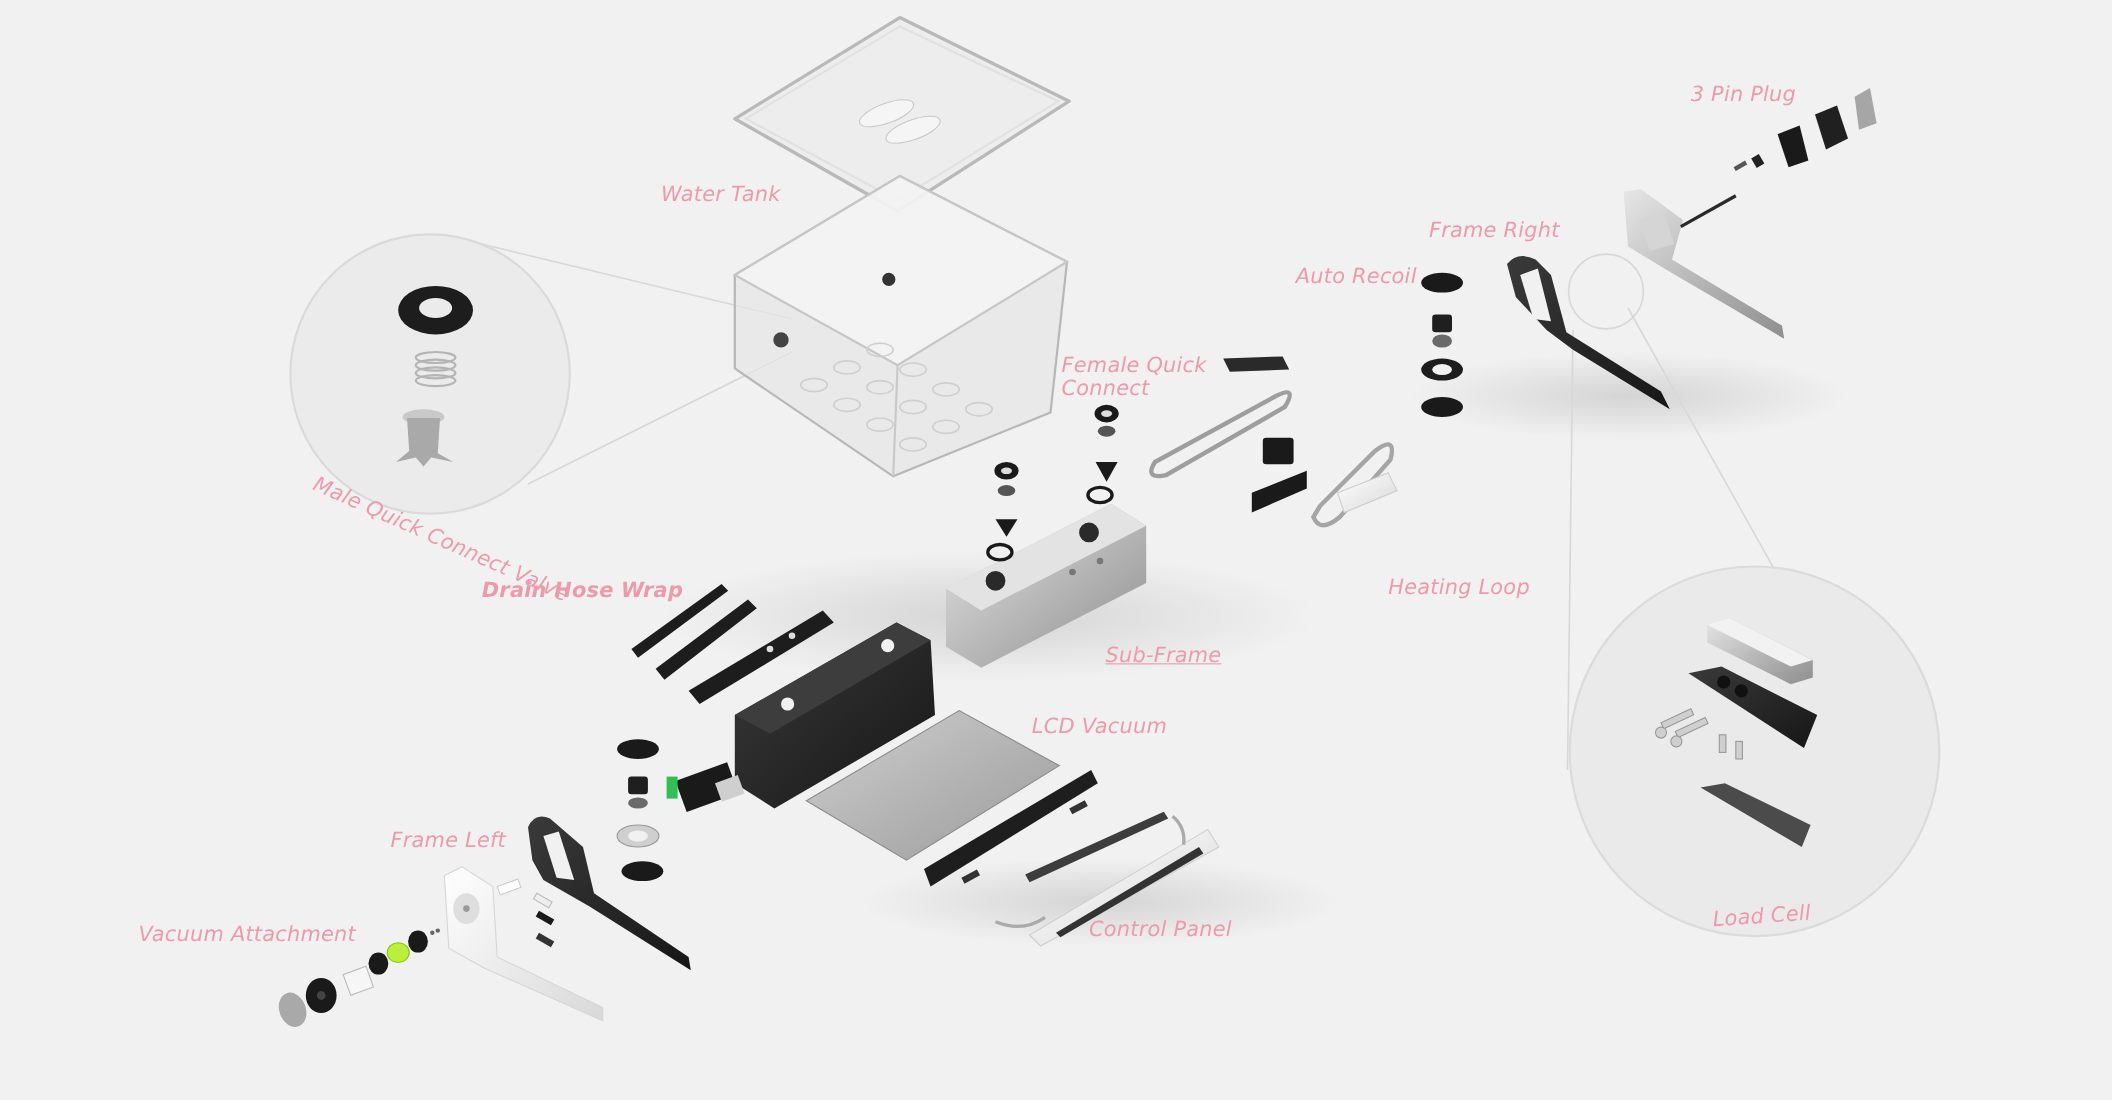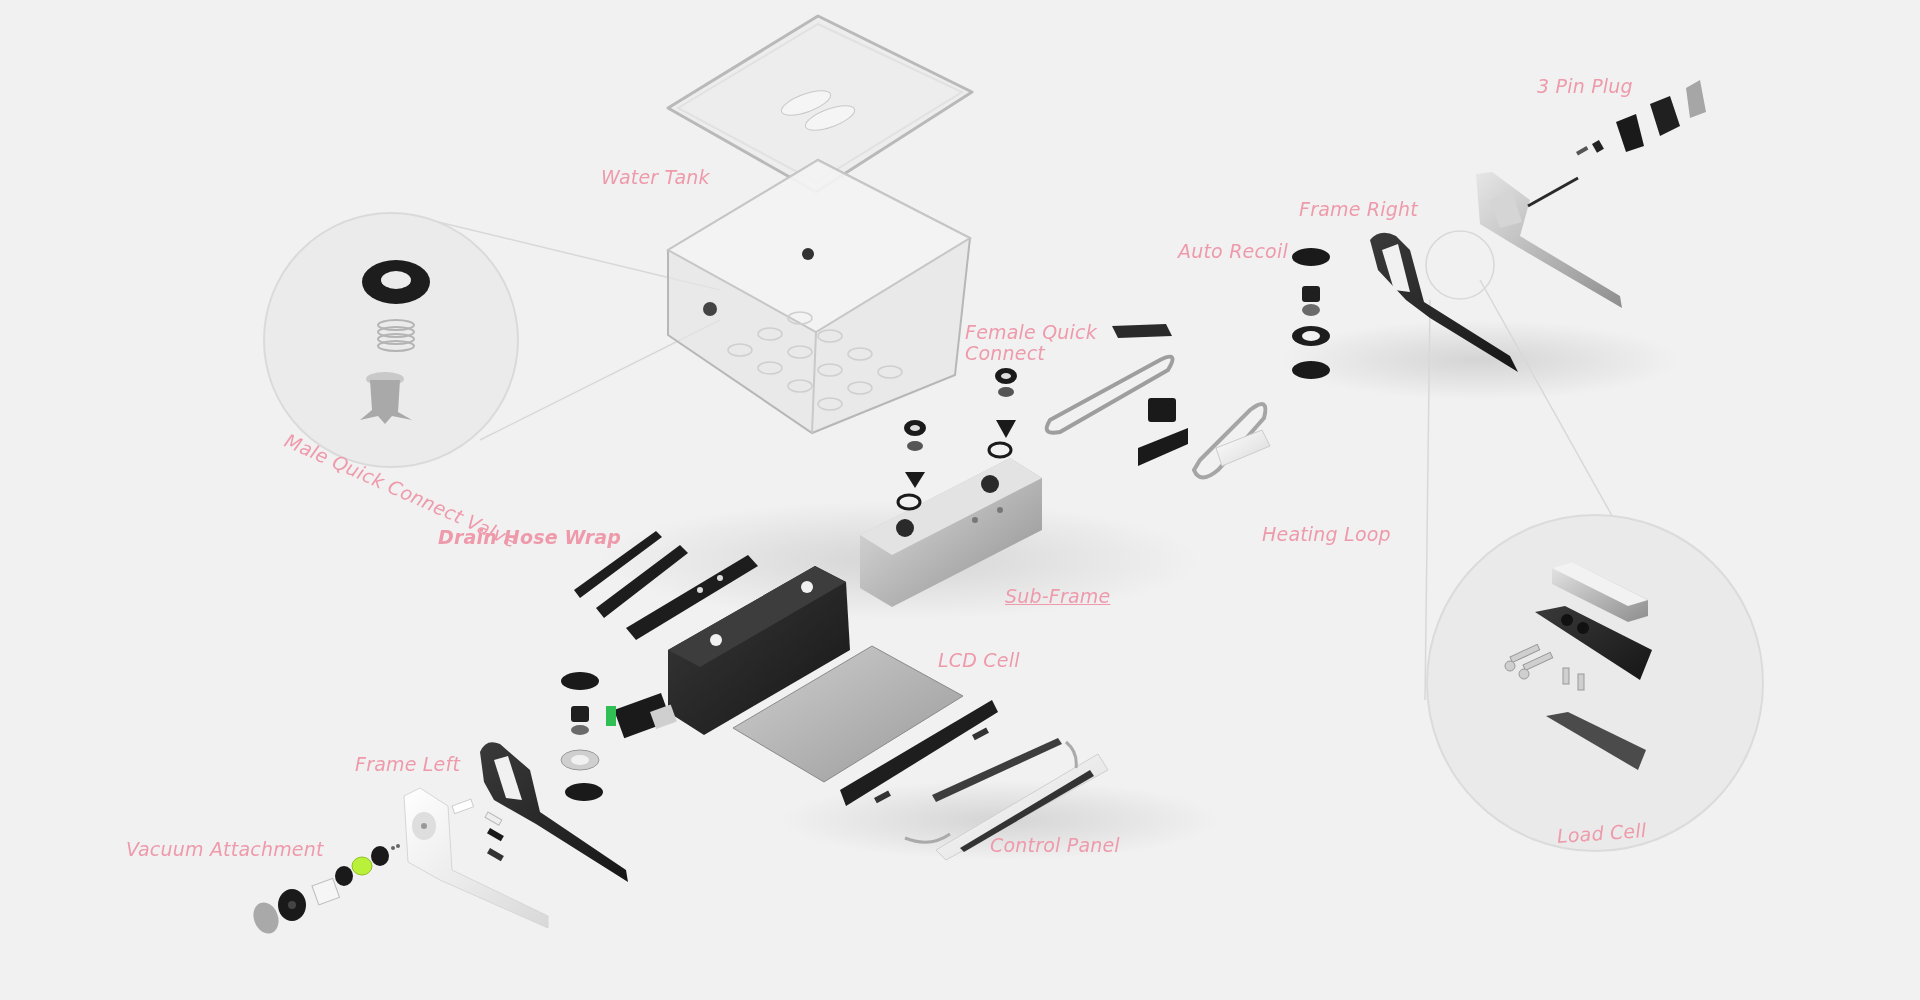--- a/index.html
+++ b/index.html
@@ -275,21 +275,21 @@
 <div class="label" style="left:1299px; top:179px;margin-top:20px;">Frame Right</div>
 
 <div class="label" style="left:1537px; top:76px;">3 Pin Plug</div>
 
 <div class="label" style="left:1262px; top:480px;margin-top:44px;">Heating Loop</div>
 
 <div class="label" style="left:438px; top:527px;font-weight:bold;">Drain Hose Wrap</div>
 
 <div class="label" style="left:1005px; top:586px;text-decoration:underline;">Sub-Frame</div>
 
-<div class="label" style="left:938px; top:650px;">LCD Cell</div>
+<div class="label" style="left:938px; top:650px;">LCD Vacuum</div>
 
 <div class="label" style="left:355px; top:738px;margin-top:16px;">Frame Left</div>
 
 <div class="label" style="left:126px; top:839px;">Vacuum Attachment</div>
 
 <div class="label" style="left:990px; top:823px;margin-top:12px;">Control Panel</div>
 
 <div class="label" style="left:1557px; top:823px; transform: rotate(-4deg);">Load Cell</div>
 
 </div>

